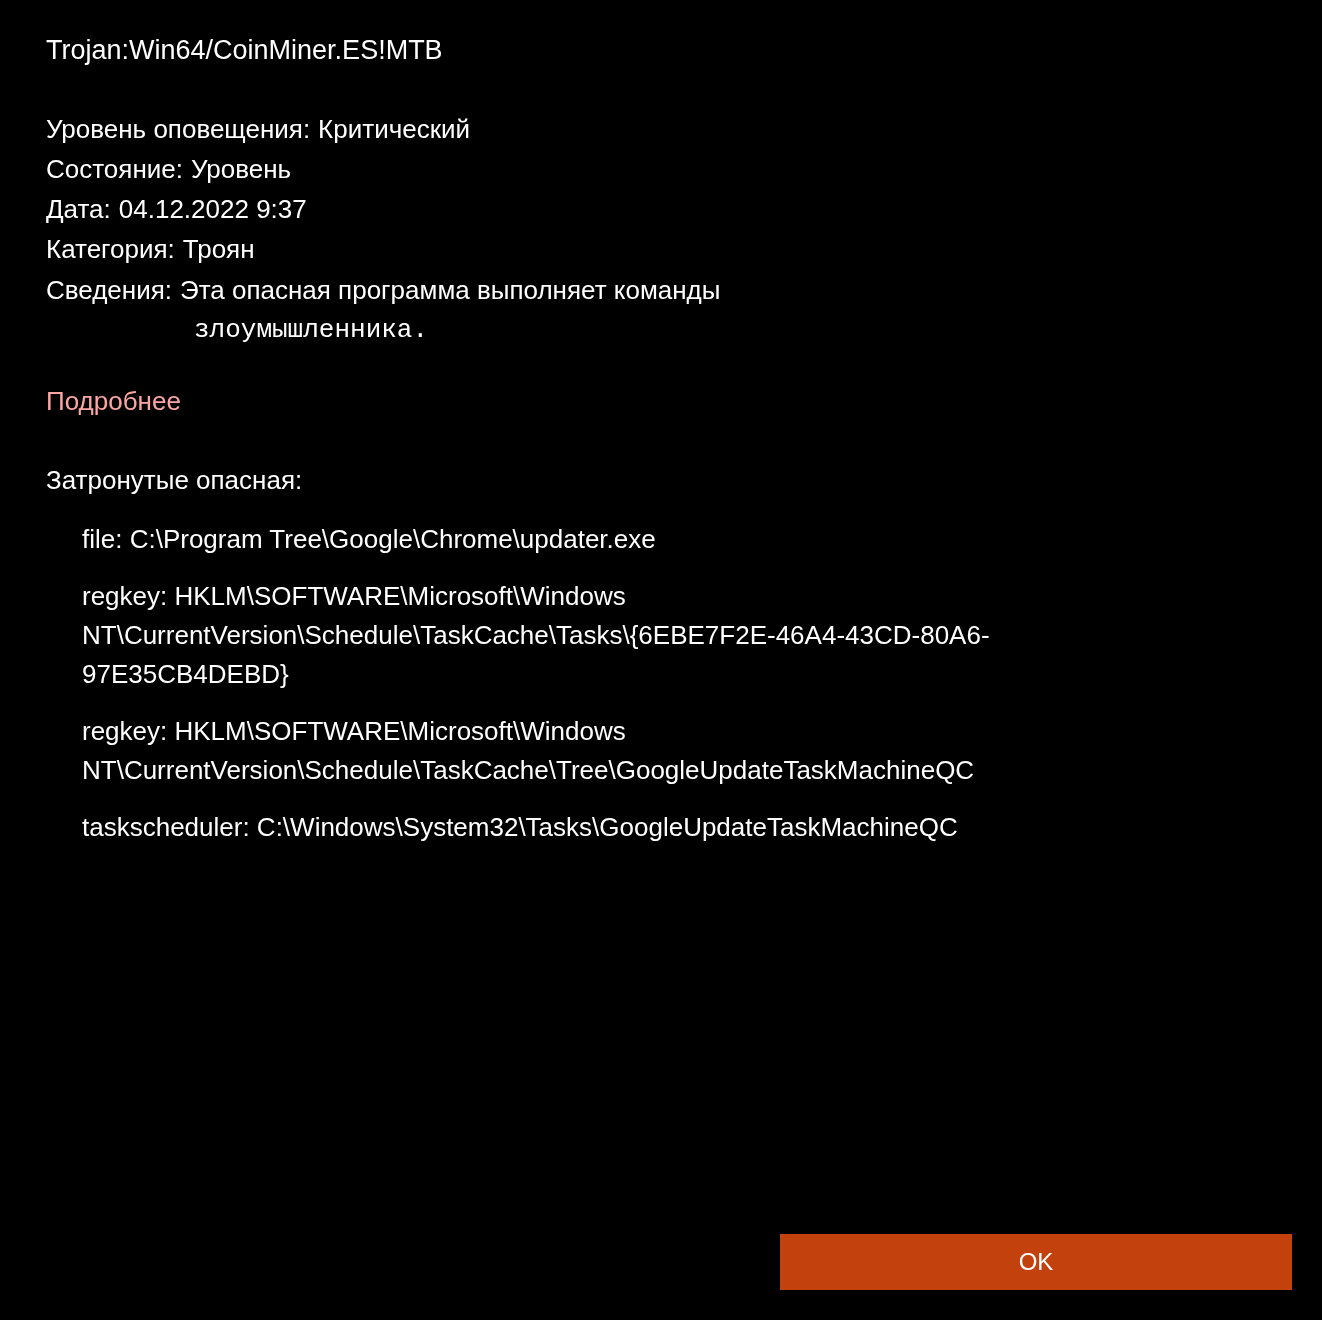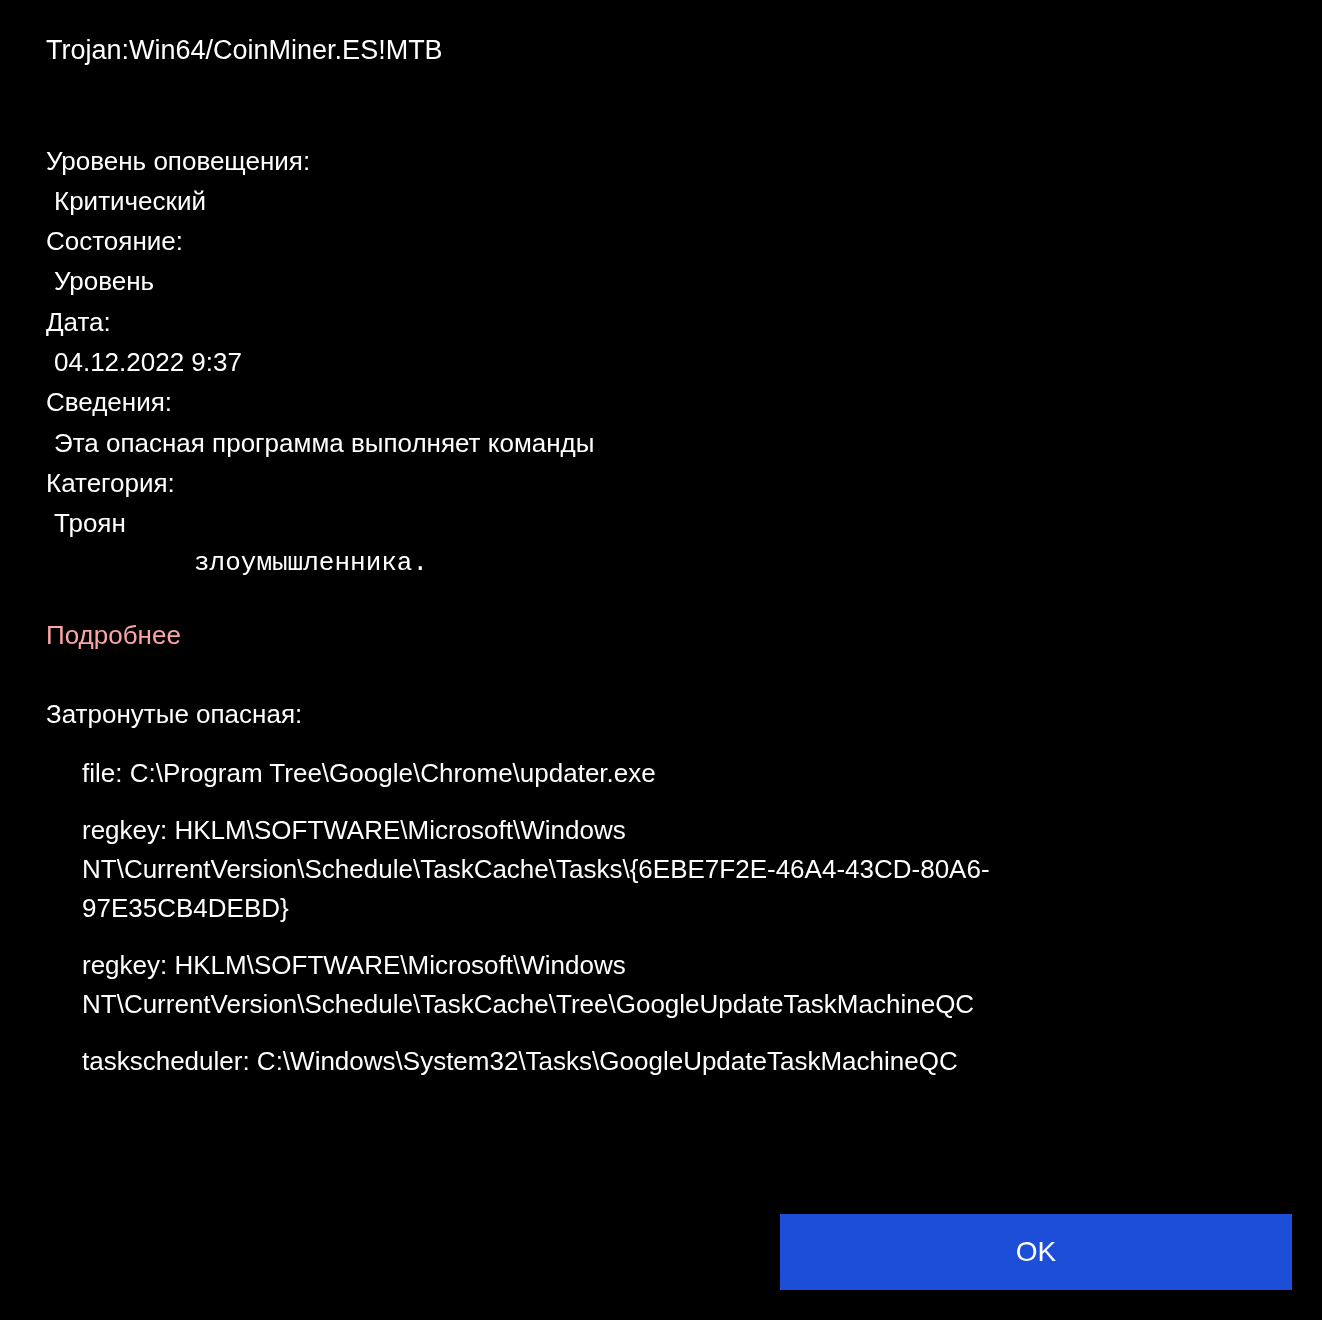--- a/index.html
+++ b/index.html
@@ -13,26 +13,25 @@
       font-family: "Segoe UI", Arial, sans-serif;
       font-size: 26px;
       padding: 30px 46px;
       width: 1322px;
       height: 1320px;
       position: relative;
       line-height: 1.5;
     }
     .threat-title {
       font-size: 27px;
-      margin-bottom: 70px;
+      margin-bottom: 38px;
     }
     .detail-row {
       display: flex;
       align-items: flex-start;
-      flex-direction: column;
     }
     .detail-label {
       white-space: nowrap;
     }
     .detail-value {
       margin-left: 8px;
     }
     .details-link {
       color: #fca5a5;
       cursor: pointer;
@@ -49,25 +48,25 @@
     .affected-item {
       margin-bottom: 18px;
       word-wrap: break-word;
       max-width: 960px;
     }
     .ok-button {
       position: absolute;
       bottom: 30px;
       right: 30px;
       width: 512px;
-      height: 76px;
-      background-color: #1d4ed8;
+      height: 56px;
+      background-color: #c2410c;
       color: #ffffff;
       border: none;
-      font-size: 28px;
+      font-size: 24px;
       font-family: "Segoe UI", Arial, sans-serif;
       cursor: pointer;
       display: flex;
       align-items: center;
       justify-content: center;
     }
     .details-block {
       line-height: 1.55;
     }
     .info-line-indent {
@@ -89,26 +88,26 @@
   </div>
   <div class="detail-row">
     <span class="detail-label">Состояние:</span>
     <span class="detail-value">Уровень</span>
   </div>
   <div class="detail-row">
     <span class="detail-label">Дата:</span>
     <span class="detail-value">04.12.2022 9:37</span>
   </div>
   <div class="detail-row">
+    <span class="detail-label">Категория:</span>
+    <span class="detail-value">Троян</span>
+  </div>
+  <div class="detail-row">
     <span class="detail-label">Сведения:</span>
     <span class="detail-value">Эта опасная программа выполняет команды</span>
-  </div>
-  <div class="detail-row">
-    <span class="detail-label">Категория:</span>
-    <span class="detail-value">Троян</span>
   </div>
   <div class="info-line-indent">злоумышленника.</div>
 </div>
 
 <div class="details-link">Подробнее</div>
 
 <div class="affected-header">Затронутые опасная:</div>
 
 <div class="affected-items">
   <div class="affected-item">file: C:\Program Tree\Google\Chrome\updater.exe</div>

